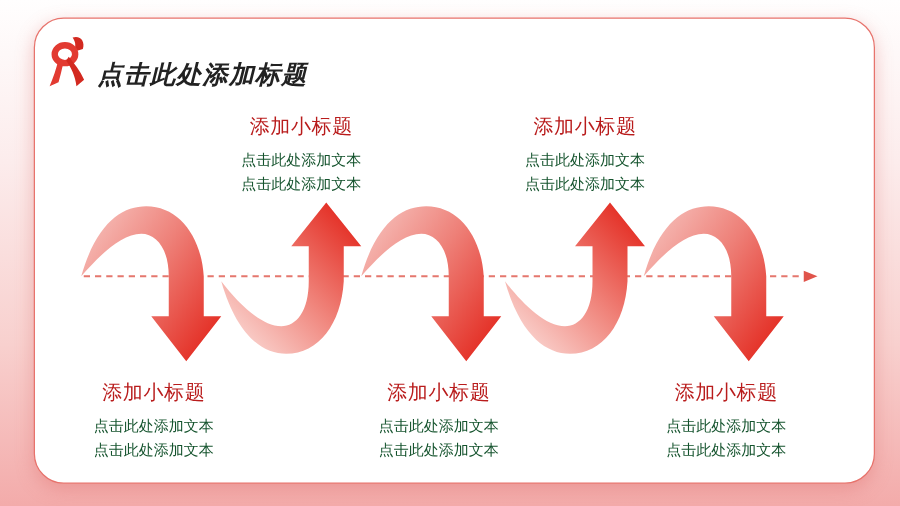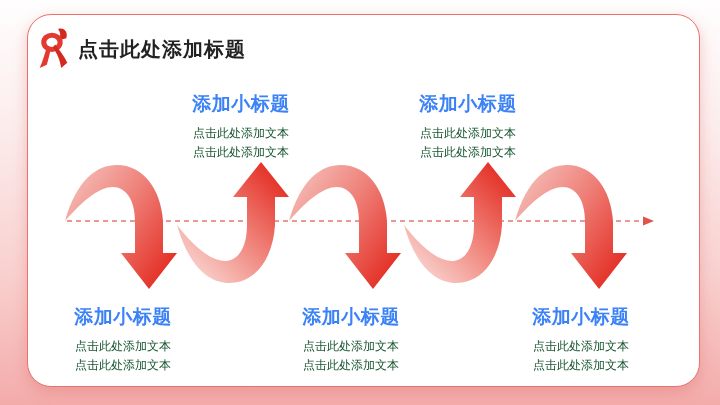--- a/index.html
+++ b/index.html
@@ -9,29 +9,29 @@
     background: linear-gradient(180deg, #fffefe 0%, #fcecec 32%, #f8d0ce 68%, #f3abaa 100%);
     position: relative;
   }
   .card {
     position:absolute; left:27px; top:14px; width:673px; height:373px;
     background:#ffffff; border:1.5px solid #e7736c; border-radius:24px;
     box-shadow: 0 5px 14px rgba(221,106,104,0.35);
   }
   .header {
     position:absolute; left:10px; top:10px; height:48px;
-    display:flex; align-items:center; gap:8px;
+    display:flex; align-items:flex-end; gap:8px;font-style:italic;
   }
   .ribbon { width:32px; height:46px; flex:0 0 auto; }
   .title {
     font-size:20px; font-weight:700; color:#222222; letter-spacing:1px;
   }
   .diagram-svg { position:absolute; left:3px; top:144px; width:660px; height:140px; }
   .tblock { position:absolute; width:164px; text-align:center; }
-  .tblock .bt { font-size:19px; font-weight:700; color:#3b82f6; margin-bottom:7px; letter-spacing:0.5px; }
+  .tblock .bt { font-size:16px; font-weight:400; color:#b91c1c; margin-bottom:7px; letter-spacing:0.5px; }
   .tblock .bl { font-size:12px; color:#14532d; line-height:1.55; }
   .top1 { left:131px; top:76px; }
   .top2 { left:358px; top:76px; }
   .bot1 { left:13px;  top:289px; }
   .bot2 { left:241px; top:289px; }
   .bot3 { left:471px; top:289px; }
 </style>
 </head>
 <body>
 

